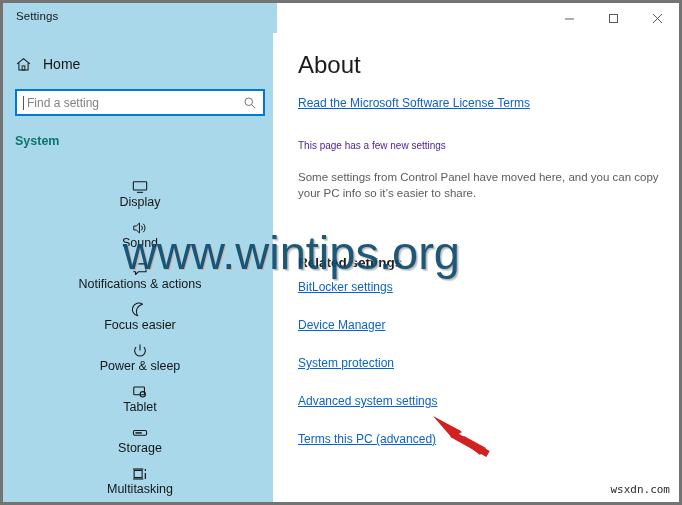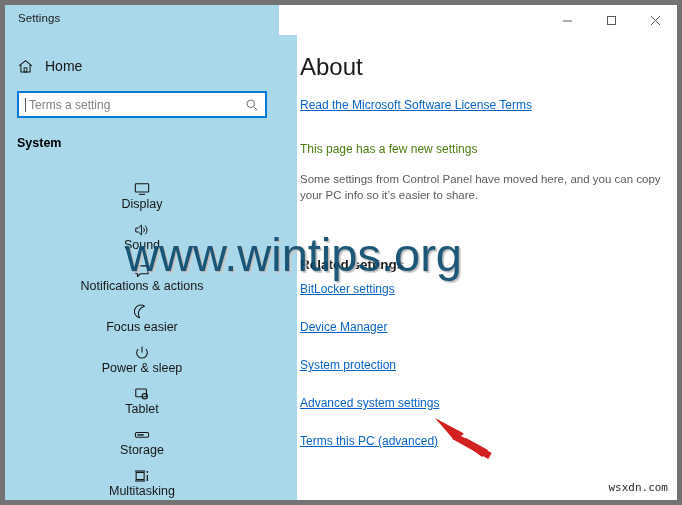--- a/index.html
+++ b/index.html
@@ -6,21 +6,21 @@
   body{
     width:682px;height:505px;
     background:#ffffff;
     font-family:"Liberation Sans", sans-serif;
     overflow:hidden;
     position:relative;
   }
   #app{
     position:absolute;inset:0;
     background:#ffffff;
-    border:5px solid #737373;
+    border:3px solid #737373;
     box-sizing:border-box;
     overflow:hidden;
   }
 
   
   .titlebar{
     position:absolute;top:0;left:0;right:0;height:30px;
     background:#ffffff;
     z-index:5;
   }
@@ -36,21 +36,21 @@
     position:absolute;right:0;top:0;height:30px;display:flex;
   }
   .wc{
     width:44px;height:30px;display:flex;align-items:center;justify-content:center;
     color:#5a5a5a;
   }
   .wc svg{display:block;}
 
   
   .sidebar{
-    position:absolute;left:0;top:0;width:292px;bottom:0;
+    position:absolute;left:0;top:0;width:270px;bottom:0;
     background:#a8d8ea;
     z-index:2;
   }
   .home-row{
     position:absolute;left:0;top:46px;width:274px;height:30px;
     display:flex;align-items:center;
   }
   .home-ico{
     width:40px;display:flex;align-items:center;justify-content:center;color:#161616;
   }
@@ -68,21 +68,21 @@
   }
   .search-ph{
     flex:1;font-size:12px;color:#828282;padding-left:3px;
   }
   .search-ico{
     width:26px;display:flex;align-items:center;justify-content:center;color:#6b6b6b;
   }
 
   .grp-title{
     position:absolute;left:12px;top:131px;
-    font-size:12.5px;font-weight:bold;color:#000000;
+    font-size:12.5px;font-weight:bold;color:#0f766e;
   }
 
   .navlist{
     position:absolute;left:0;top:176px;width:274px;
   }
   .navitem{
     height:41px;display:flex;align-items:center;flex-direction:column;
   }
   .nav-ico{
     width:40px;min-width:40px;display:flex;align-items:center;justify-content:center;color:#161616;
@@ -99,21 +99,21 @@
   .page-title{
     position:absolute;left:21px;top:18px;
     font-size:24px;color:#1b1b1b;font-weight:400;
   }
   .lic-link{
     position:absolute;left:21px;top:63px;
     font-size:12px;color:#0a64c8;
   }
   .sec-head{
     position:absolute;left:21px;top:107px;
-    font-size:12px;color:#4d7c0f;
+    font-size:10px;color:#4c1d95;
   }
   .sec-body{
     position:absolute;left:21px;top:136px;width:365px;
     font-size:11.5px;color:#5c5c5c;line-height:16px;
   }
   .rel-head{
     position:absolute;left:21px;top:222px;
     font-size:13.5px;font-weight:bold;color:#1b1b1b;
   }
   .rel-links{
@@ -187,21 +187,21 @@
           <path d="M2.5 9.3 L10 3 L17.5 9.3" fill="none" stroke="currentColor" stroke-width="1.2" stroke-linejoin="round"></path>
           <path d="M4.6 8.2 V16.5 H15.4 V8.2" fill="none" stroke="currentColor" stroke-width="1.2" stroke-linejoin="round"></path>
           <rect x="8.4" y="11.6" width="3.2" height="4.9" fill="none" stroke="currentColor" stroke-width="1.1"></rect>
         </svg>
       </span>
       <span class="home-label">Home</span>
     </div>
 
     <div class="searchbox">
       <div class="search-caret"></div>
-      <div class="search-ph">Terms a setting</div>
+      <div class="search-ph">Find a setting</div>
       <span class="search-ico">
         <svg width="14" height="14" viewBox="0 0 16 16" aria-hidden="true">
           <circle cx="6.6" cy="6.6" r="4.3" fill="none" stroke="currentColor" stroke-width="1.1"></circle>
           <line x1="9.8" y1="9.8" x2="14" y2="14" stroke="currentColor" stroke-width="1.1"></line>
         </svg>
       </span>
     </div>
 
     <div class="grp-title">System</div>
 

